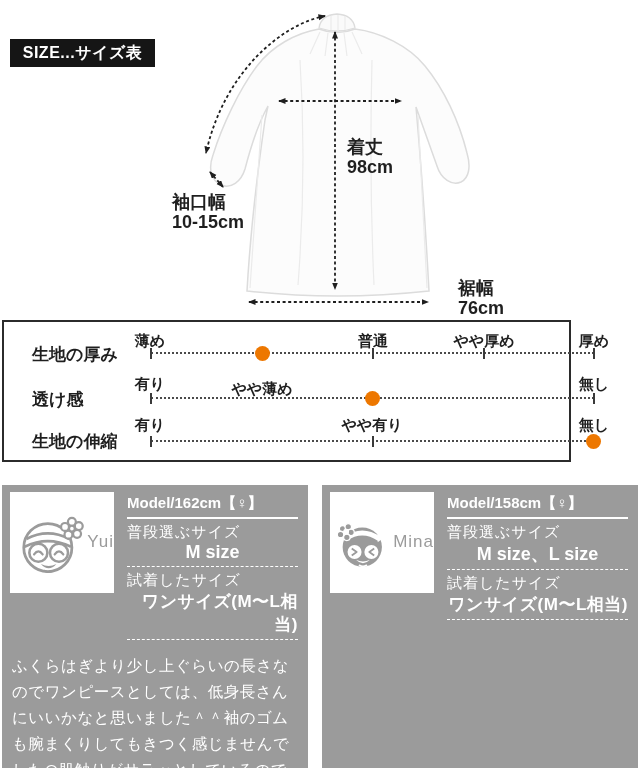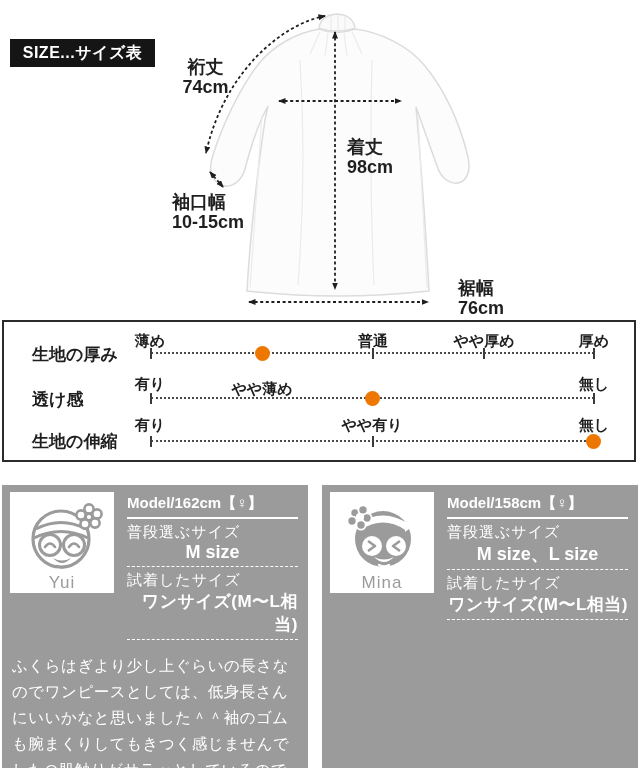--- a/index.html
+++ b/index.html
@@ -20,35 +20,35 @@
   .diagram svg { position:absolute; left:0; top:0; }
   .m-label { position:absolute; font-weight:bold; font-size:18px; line-height:20px; white-space:nowrap; }
   .m-label.center { text-align:center; }
   #lbl-yukitake { left:163px; top:57px; width:85px; }
   #lbl-bust     { left:410px; top:72px; }
   #lbl-kitake   { left:347px; top:137px; }
   #lbl-cuff     { left:172px; top:192px; }
   #lbl-hem      { left:458px; top:271px;margin-top:7px; }
   
   .spec-table {
-    position:absolute; left:2px; top:320px; width:634px; height:142px;
+    position:absolute; left:2px; top:320px; width:569px; height:142px;
     border:2px solid #2b2b2b; background:#fff;
   }
   .row-label { position:absolute; font-weight:bold; font-size:17px; white-space:nowrap; }
   .scale-label { position:absolute; font-size:15px; font-weight:bold; white-space:nowrap; transform:translateX(-50%); }
   .scale-line { position:absolute; height:0; border-top:2px dotted #4a4a4a; }
   .tick { position:absolute; width:2px; height:11px; background:#3a3a3a; }
   .dot { position:absolute; width:15px; height:15px; border-radius:50%; background:#ed7700; }
   
   .review-col { position:absolute; top:485px; height:283px; background:#9b9b9b; color:#fff; }
   #review-left  { left:2px;   width:306px; }
   #review-right { left:322px; width:316px; }
   .review-head { display:flex; gap:13px; padding:7px 6px 0 8px; }
   .face-box { width:104px; height:101px; background:#fff; flex:none;
-              display:flex; flex-direction:column; align-items:center; }
+              display:flex; flex-direction:row; align-items:center; }
   .face-box svg { display:block; margin-top:5px; }
   .face-name { color:#9b9b9b; font-size:17px; letter-spacing:1px; margin-top:-2px; }
   .head-text { flex:1; min-width:0; padding-right:4px; }
   .model-line { font-weight:bold; font-size:15px; padding:2px 0 4px 0;
                 border-bottom:2px solid #fff; }
   .size-label { font-size:15px; margin-top:4px; letter-spacing:1px; }
   .size-value { font-weight:bold; font-size:18px; text-align:center;
                 border-bottom:1px dashed #fff; padding-bottom:3px; }
   .size-value.tried { font-size:17px; text-align:right; letter-spacing:.5px; }
   .review-text {
@@ -94,24 +94,20 @@
 
       <g stroke="#1f1f1f" stroke-width="1.8" fill="none" stroke-dasharray="3 2.6">
         <path d="M325,16 C282,24 224,72 206,153" marker-start="url(#ah)" marker-end="url(#ah)"></path>
         <path d="M279,101 L401,101" marker-start="url(#ah)" marker-end="url(#ah)"></path>
         <path d="M335,32 L335,289" marker-start="url(#ah)" marker-end="url(#ah)"></path>
         <path d="M210,172 L223,187" marker-start="url(#ah)" marker-end="url(#ah)"></path>
         <path d="M249,302 L428,302" marker-start="url(#ah)" marker-end="url(#ah)"></path>
       </g>
     </svg>
 
-    <div class="m-label center" id="lbl-yukitake">
-      <div>裄丈</div>
-      <div>74cm</div>
-    </div>
     <div class="m-label" id="lbl-kitake">
       <div>着丈</div>
       <div>98cm</div>
     </div>
     <div class="m-label" id="lbl-cuff">
       <div>袖口幅</div>
       <div>10-15cm</div>
     </div>
     <div class="m-label" id="lbl-hem">
       <div>裾幅</div>

